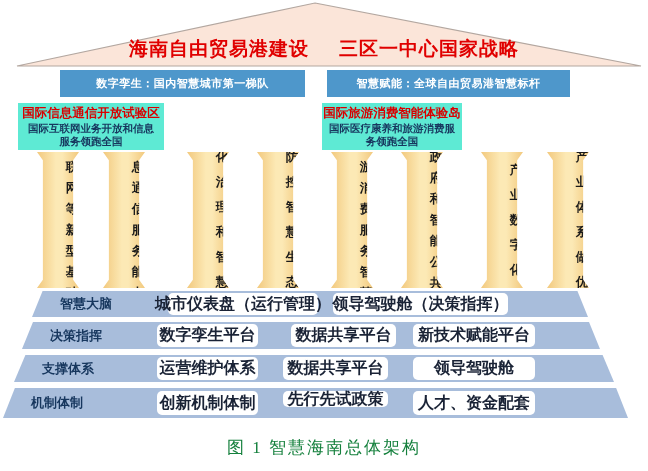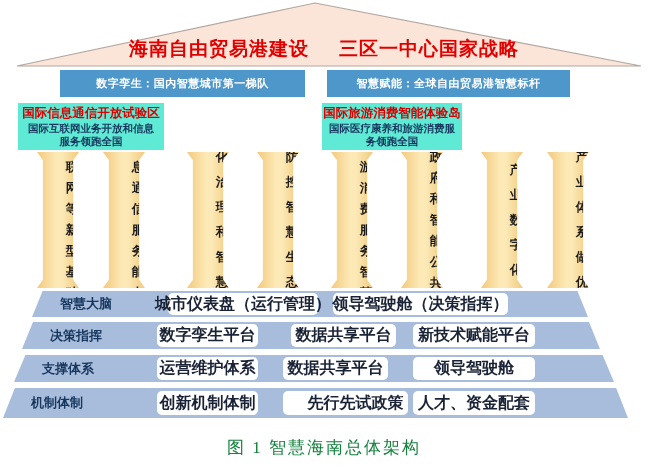--- a/index.html
+++ b/index.html
@@ -62,21 +62,21 @@
   
   #wbox-2-1{left:157px;top:324px;width:101px;height:23px;}
   #wbox-2-2{left:291px;top:324px;width:105px;height:23px;}
   #wbox-2-3{left:413px;top:324px;width:122px;height:23px;}
   
   #wbox-3-1{left:157px;top:357px;width:101px;height:23px;}
   #wbox-3-2{left:283px;top:357px;width:105px;height:23px;}
   #wbox-3-3{left:413px;top:357px;width:122px;height:23px;}
   
   #wbox-4-1{left:157px;top:391px;width:101px;height:24px;}
-  #wbox-4-2{left:283px;top:391px;width:105px;height:24px;padding-left:20px;}
+  #wbox-4-2{left:283px;top:391px;width:105px;height:16px;}
   #wbox-4-3{left:413px;top:391px;width:122px;height:24px;}
 
   
   #caption{position:absolute;left:0;top:436px;width:648px;text-align:center;
            font-family:"Liberation Serif","DejaVu Serif",serif;
            font-size:17px;color:#15803d;letter-spacing:2px;}
 </style>
 </head>
 <body>
 

